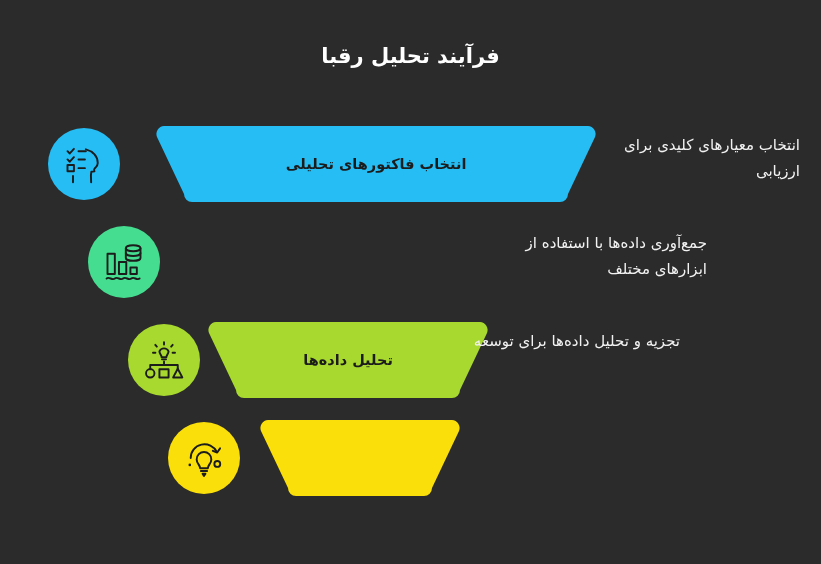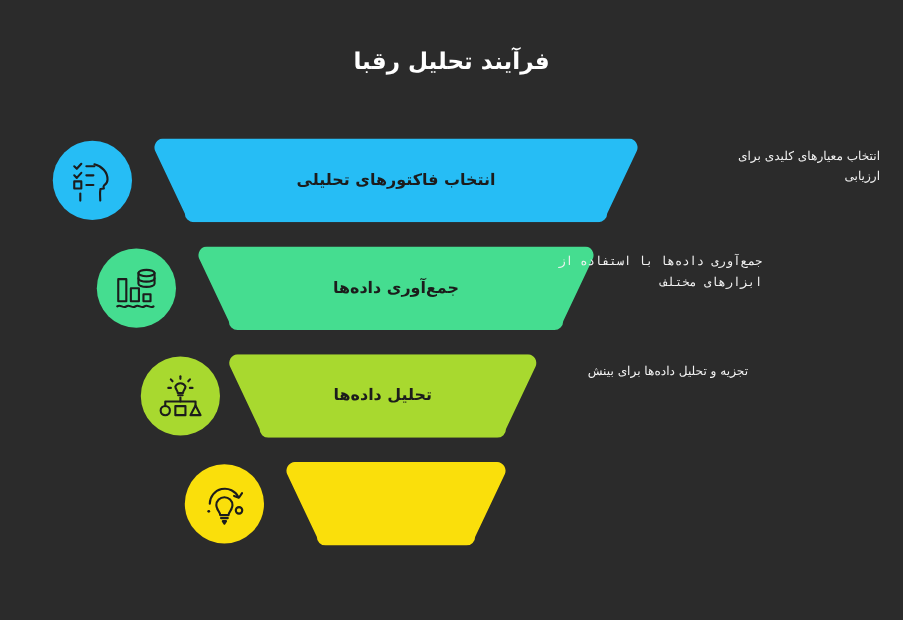--- a/index.html
+++ b/index.html
@@ -97,21 +97,21 @@
     padding: 0 30px;
     box-sizing: border-box;
     white-space: nowrap;
   }
 
   
   .caption {
     position: absolute;
     top: 14px;
     color: #f2f2f2;
-    font-size: 11px;
+    font-size: 15px;
     line-height: 1.75;
     direction: rtl;
     text-align: right;
     white-space: pre-line;
   }
 </style>
 </head>
 <body>
 
 <div class="slide">
@@ -128,21 +128,21 @@
           <polyline points="6,19 8.5,21.5 13,16.5"></polyline>
           <rect x="6" y="25" width="7" height="7"></rect>
           <line x1="18" y1="10" x2="26" y2="10"></line>
           <line x1="18" y1="19" x2="25" y2="19"></line>
           <line x1="18" y1="28.5" x2="25" y2="28.5"></line>
           <line x1="12" y1="37" x2="12" y2="44"></line>
           <path d="M26 8 C34 10 39 16 39 23 C39 27 36.5 28 35.5 29 C34.6 30 35.4 32 35.4 32 L32 32.5 C32 32.5 31.4 36 31.6 38 L31.8 44"></path>
         </svg>
       </div>
 
-      <div class="band" style="left:140px; width:440px;">
+      <div class="band" style="left:156px; width:440px;">
         <svg class="band-shape" viewBox="0 0 440 76" preserveAspectRatio="none">
           <path d="M8,0 H432 A8,8 0 0 1 439,11 L412,68 A8,8 0 0 1 404,76 H36 A8,8 0 0 1 28,68 L1,11 A8,8 0 0 1 8,0 Z" fill="#26bdf5"></path>
         </svg>
         <div class="band-label">انتخاب فاکتورهای تحلیلی</div>
       </div>
 
       <div class="caption" style="right:21px; width:200px;">انتخاب معیارهای کلیدی برای
 ارزیابی</div>
     </div>
 
@@ -153,28 +153,22 @@
           <rect x="6" y="15" width="8" height="22"></rect>
           <rect x="18.5" y="24" width="8" height="13"></rect>
           <rect x="31" y="30" width="7" height="7"></rect>
           <ellipse cx="34" cy="9" rx="8" ry="3.2"></ellipse>
           <path d="M26 9 V19.5 C26 21.3 29.6 22.7 34 22.7 C38.4 22.7 42 21.3 42 19.5 V9"></path>
           <path d="M26 14.3 C26 16.1 29.6 17.5 34 17.5 C38.4 17.5 42 16.1 42 14.3"></path>
           <path d="M5 42 C8 39.4 11 44.6 14 42 C17 39.4 20 44.6 23 42 C26 39.4 29 44.6 32 42 C35 39.4 38 44.6 41 42"></path>
         </svg>
       </div>
 
-      <div class="band" style="left:180px; width:360px;">
-        <svg class="band-shape" viewBox="0 0 360 76" preserveAspectRatio="none">
-          <path d="M8,0 H352 A8,8 0 0 1 359,11 L332,68 A8,8 0 0 1 324,76 H36 A8,8 0 0 1 28,68 L1,11 A8,8 0 0 1 8,0 Z" fill="#45dd90"></path>
-        </svg>
-        <div class="band-label">جمع‌آوری داده‌ها</div>
-      </div>
-
-      <div class="caption" style="right:128px; width:200px;font-family:Liberation Mono, monospace;">جمع‌آوری داده‌ها با استفاده از
+
+      <div class="caption" style="right:114px; width:200px;">جمع‌آوری داده‌ها با استفاده از
 ابزارهای مختلف</div>
     </div>
 
     <div class="row" style="top:196px;">
 
       <div class="icon-badge" style="left:128px; background:#a8d92f;">
         <svg viewBox="0 0 48 48" fill="none" stroke="#1c1c1c" stroke-width="2.1" stroke-linecap="round" stroke-linejoin="round">
           <path d="M19 14.5 A5.5 5.5 0 0 1 29 14.5 C29 17.4 26.6 18.6 26.6 21 H21.4 C21.4 18.6 19 17.4 19 14.5 Z"></path>
           <line x1="21.8" y1="23.3" x2="26.2" y2="23.3"></line>
           <line x1="24" y1="4.5" x2="24" y2="7"></line>
@@ -190,21 +184,21 @@
         </svg>
       </div>
 
       <div class="band" style="left:208px; width:280px;">
         <svg class="band-shape" viewBox="0 0 280 76" preserveAspectRatio="none">
           <path d="M8,0 H272 A8,8 0 0 1 279,11 L252,68 A8,8 0 0 1 244,76 H36 A8,8 0 0 1 28,68 L1,11 A8,8 0 0 1 8,0 Z" fill="#a8d92f"></path>
         </svg>
         <div class="band-label">تحلیل داده‌ها</div>
       </div>
 
-      <div class="caption" style="right:141px; width:215px;">تجزیه و تحلیل داده‌ها برای بینش</div>
+      <div class="caption" style="right:141px; width:215px;">تجزیه و تحلیل داده‌ها برای توسعه</div>
     </div>
 
     <div class="row" style="top:294px;">
 
       <div class="icon-badge" style="left:168px; background:#fadf0b;">
         <svg viewBox="0 0 48 48" fill="none" stroke="#1c1c1c" stroke-width="2.1" stroke-linecap="round" stroke-linejoin="round">
           <path d="M16 25.5 A8 8 0 0 1 32 25.5 C32 30 28.2 31.7 28.2 35.2 H19.8 C19.8 31.7 16 30 16 25.5 Z"></path>
           <line x1="20.6" y1="38.2" x2="27.4" y2="38.2"></line>
           <path d="M22.4 41.2 H25.6 L24 43.6 Z"></path>
           <path d="M9.5 24 A15 15 0 0 1 38 17.5"></path>

